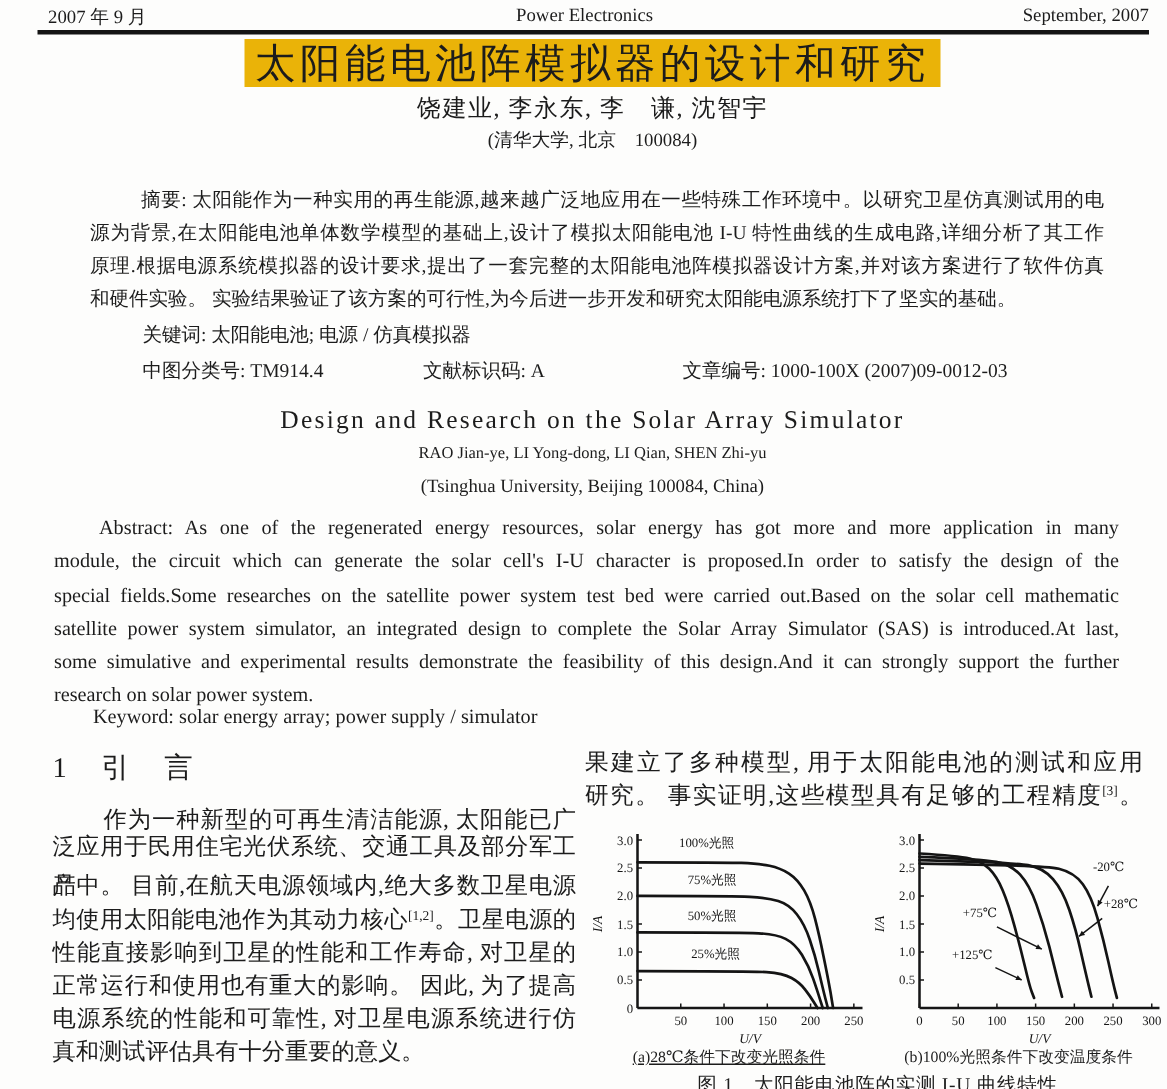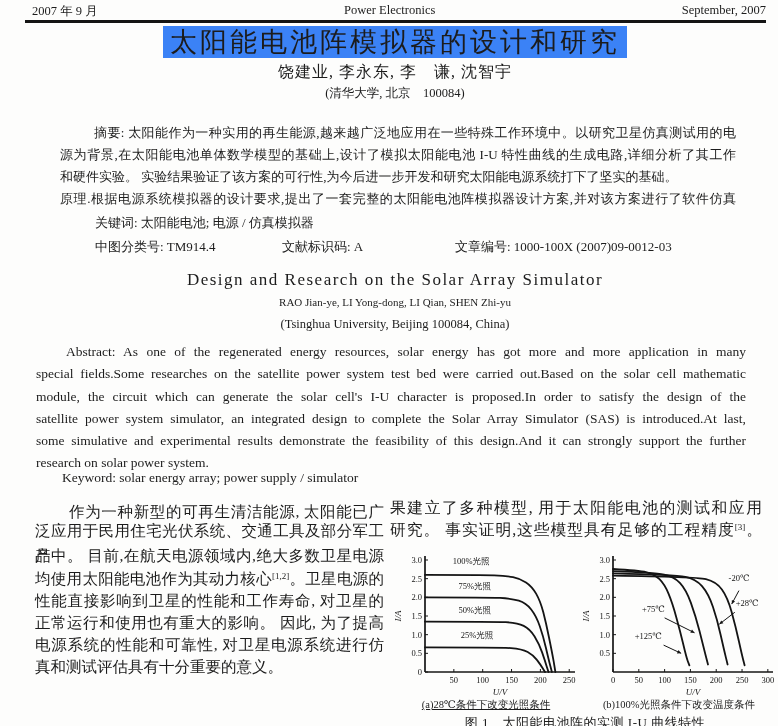--- a/index.html
+++ b/index.html
@@ -47,56 +47,57 @@
 <div class="page">
 
   <div class="hdr">
     <span>2007 年 9 月</span>
     <span>Power Electronics</span>
     <span>September, 2007</span>
   </div>
   <div class="rule"></div>
 
   <div class="title-cn">
-    <span class="hl" style="background: #3b82f6;">太阳能电池阵模拟器的设计和研究</span>
+    <span class="hl" style="background: #eab308;">太阳能电池阵模拟器的设计和研究</span>
   </div>
   <div class="authors-cn">饶建业, 李永东, 李　谦, 沈智宇</div>
   <div class="affil-cn">(清华大学, 北京　100084)</div>
 
   <div class="abs-cn">
     <div class="line j ind34">摘要: 太阳能作为一种实用的再生能源,越来越广泛地应用在一些特殊工作环境中。以研究卫星仿真测试用的电</div>
     <div class="line j">源为背景,在太阳能电池单体数学模型的基础上,设计了模拟太阳能电池 I-U 特性曲线的生成电路,详细分析了其工作</div>
+    <div class="line j">原理.根据电源系统模拟器的设计要求,提出了一套完整的太阳能电池阵模拟器设计方案,并对该方案进行了软件仿真</div>
     <div class="line">和硬件实验。 实验结果验证了该方案的可行性,为今后进一步开发和研究太阳能电源系统打下了坚实的基础。</div>
-    <div class="line j">原理.根据电源系统模拟器的设计要求,提出了一套完整的太阳能电池阵模拟器设计方案,并对该方案进行了软件仿真</div>
   </div>
 
   <div class="kw-cn">关键词: 太阳能电池; 电源 / 仿真模拟器</div>
 
   <div class="meta">
     <span style="left:95px">中图分类号: TM914.4</span>
     <span style="left:282px">文献标识码: A</span>
     <span style="left:455px">文章编号: 1000-100X (2007)09-0012-03</span>
   </div>
 
   <div class="title-en">Design and Research on the Solar Array Simulator</div>
   <div class="authors-en">RAO Jian-ye,  LI Yong-dong,  LI Qian,  SHEN Zhi-yu</div>
   <div class="affil-en">(Tsinghua University,  Beijing 100084,  China)</div>
 
   <div class="abs-en">
     <div class="line j ind30">Abstract: As one of the regenerated energy resources, solar energy has got more and more application in many</div>
+    <div class="line j">module, the circuit which can generate the solar cell's I-U character is proposed.In order to satisfy the design of the</div>
     <div class="line j">special fields.Some researches on the satellite power system test bed were carried out.Based on the solar cell mathematic</div>
-    <div class="line j">module, the circuit which can generate the solar cell's I-U character is proposed.In order to satisfy the design of the</div>
     <div class="line j">satellite power system simulator, an integrated design to complete the Solar Array Simulator (SAS) is introduced.At last,</div>
     <div class="line j">some simulative and experimental results demonstrate the feasibility of this design.And it can strongly support the further</div>
     <div class="line">research on solar power system.</div>
   </div>
 
   <div class="kw-en">Keyword: solar energy array;  power supply / simulator</div>
 
   <div class="col-left">
+    <div class="sec-h">1　引　言</div>
     <div class="para">
       <div class="line j ind34"><span>作为一种新型的可再生清洁能源, 太阳能已广</span><sup></sup><span></span></div>
       <div class="line j"><span>泛应用于民用住宅光伏系统、交通工具及部分军工产</span><sup></sup><span></span></div>
       <div class="line j"><span>品中。 目前,在航天电源领域内,绝大多数卫星电源</span><sup></sup><span></span></div>
       <div class="line j"><span>均使用太阳能电池作为其动力核心</span><sup>[1,2]</sup><span>。卫星电源的</span></div>
       <div class="line j"><span>性能直接影响到卫星的性能和工作寿命, 对卫星的</span><sup></sup><span></span></div>
       <div class="line j"><span>正常运行和使用也有重大的影响。 因此, 为了提高</span><sup></sup><span></span></div>
       <div class="line j"><span>电源系统的性能和可靠性, 对卫星电源系统进行仿</span><sup></sup><span></span></div>
       <div class="line"><span>真和测试评估具有十分重要的意义。</span><sup></sup><span></span></div>
     </div>

